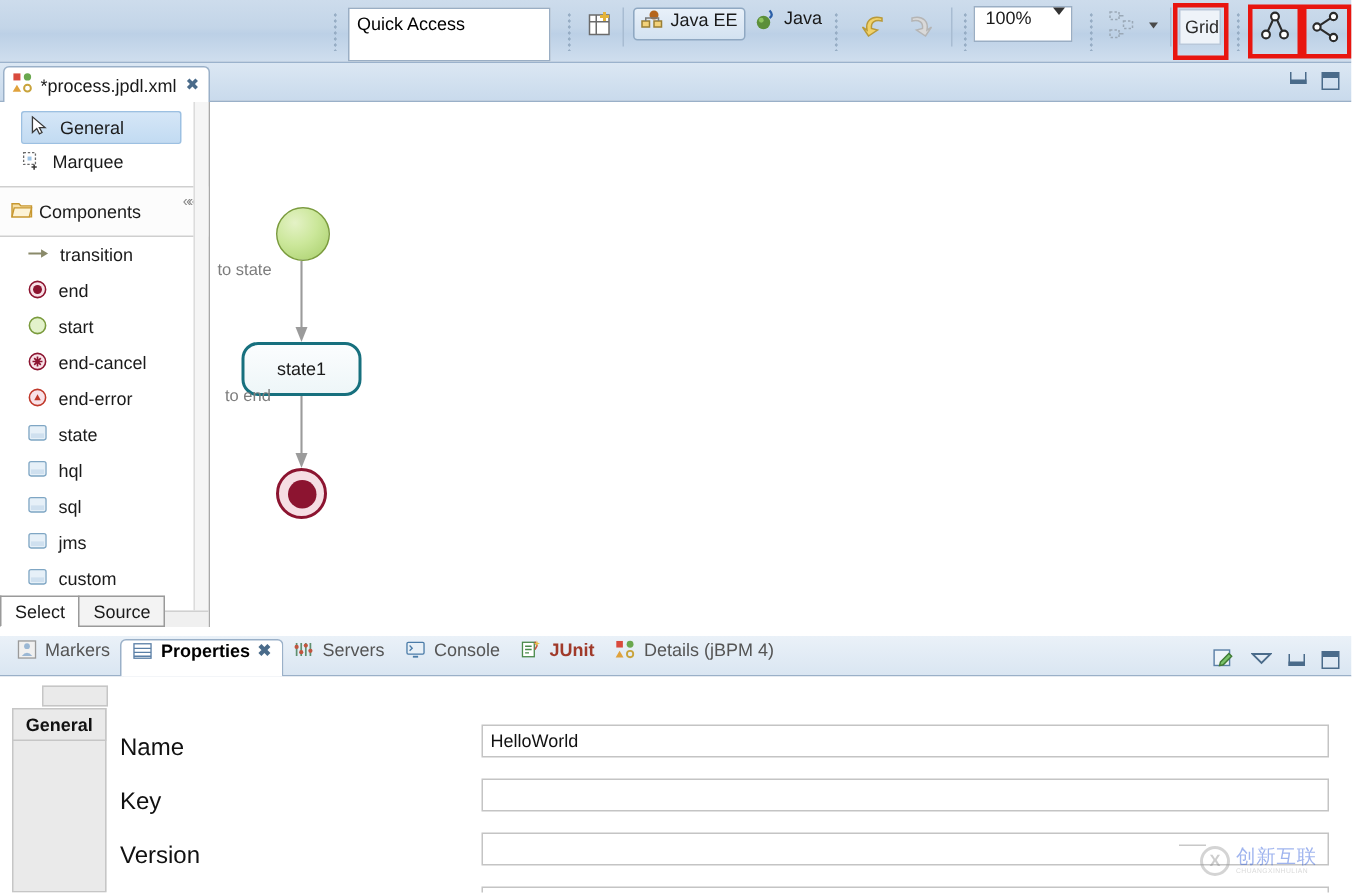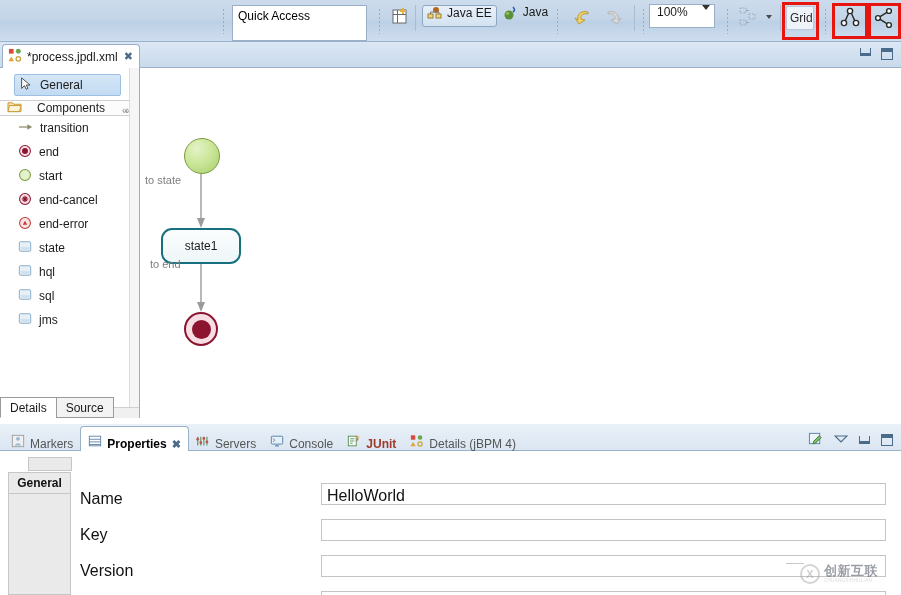--- a/index.html
+++ b/index.html
@@ -106,22 +106,22 @@
     height: 24px; padding-left: 18px; box-sizing: border-box;
     font-size: 12px; color: #1b1b1b; white-space: nowrap;
   }
   .pal-row.tool { padding-left: 14px; }
   .pal-row.sel {
     background: linear-gradient(to bottom,#d5e6f7,#c2dbf2);
     border: 1px solid #9cc0e2; border-radius: 2px;
     margin: 0 18px 0 14px; padding-left: 4px; height: 22px;
   }
   .pal-group {
-    display: flex; align-items: center; gap: 15px;
-    height: 16px; padding-left: 7px; box-sizing: border-box;
+    display: flex; align-items: center; gap: 4px;
+    height: 34px; padding-left: 7px; box-sizing: border-box;
     border-top: 1px solid #cfcfcf; border-bottom: 1px solid #cfcfcf;
     background: #fcfcfc; font-size: 12px; color: #1b1b1b;
     margin-top: 4px; position: relative; text-align: right;
   }
   .pal-collapse { position: absolute; right: 10px; top: 4px; color: #8a8a8a; font-size: 10px; letter-spacing: -2px; }
   .pal-scroll-h {
     position: absolute; left: 0; bottom: 0; width: 140px; height: 11px;
     background: #f0f0f0; border-top: 1px solid #d0d0d0; box-sizing: border-box;
   }
   .pal-scroll-h i { display: block; width: 72px; height: 9px; margin: 1px 0 0 28px; background: #9a9a9a; }
@@ -169,21 +169,21 @@
     position: absolute; left: 0; top: 424px; width: 901px; height: 171px;
     background: #ffffff;
   }
   .bot-tabbar {
     position: absolute; left: 0; top: 0; width: 901px; height: 27px;
     background: linear-gradient(to bottom,#eaf1f8,#dae6f2);
     border-bottom: 1px solid #9ab0c8; box-sizing: border-box;
   }
   .bot-tabs { position: absolute; left: 4px; top: 0; display: flex; align-items: center; height: 27px; }
   .bot-tab {
-    display: flex; align-items: flex-end; gap: 5px; height: 25px;
+    display: flex; align-items: flex-start; gap: 5px; height: 25px;
     padding: 0 7px; margin-top: 2px; box-sizing: border-box;
     font-size: 12px; color: #555;
   }
   .bot-tab.active {
     background: #ffffff; border: 1px solid #9ab0c8; border-bottom: none;
     border-radius: 4px 4px 0 0; color: #000; font-weight: bold;
   }
   .bot-win-btns { position: absolute; right: 8px; top: 7px; display: flex; gap: 11px; align-items: center; }
 
   .prop-body { position: absolute; left: 0; top: 27px; width: 901px; height: 144px; background: #fff; }
@@ -199,35 +199,35 @@
     position: absolute; left: 8px; top: 21px; width: 63px; height: 22px;
     display: flex; align-items: center; justify-content: center;
     font-size: 12px; font-weight: bold; color: #111;
     background: #eaeaea; border: 1px solid #c6c6c6; border-bottom: 1px solid #c6c6c6;
     box-sizing: border-box;
   }
   .prop-label { position: absolute; left: 80px; font-size: 16px; color: #111; }
   .prop-input {
     position: absolute; left: 321px; width: 565px; height: 22px;
     background: #ffffff; border: 1px solid #c4c4c4; box-sizing: border-box;
-    font-size: 16px; color: #111; padding: 3px 0 0 5px;
+    font-size: 12px; color: #111; padding: 3px 0 0 5px;
   }
 
   .watermark {
     position: absolute; left: 800px; top: 558px; width: 96px; height: 32px;
     display: flex; align-items: center; gap: 4px; opacity: .42;
   }
   .wm-circle {
     width: 20px; height: 20px; border-radius: 50%;
     border: 2px solid #9a9a9a; box-sizing: border-box;
     display: flex; align-items: center; justify-content: center;
     font-size: 11px; color: #8a8a8a; font-weight: bold;
   }
   .wm-text { display: flex; flex-direction: column; line-height: 1; }
-  .wm-cn { font-size: 13px; color: #0f172a; font-weight: bold; letter-spacing: .5px; }
+  .wm-cn { font-size: 13px; color: #1d4ed8; font-weight: normal; letter-spacing: .5px; }
   .wm-en { font-size: 4.5px; color: #a5a5a5; letter-spacing: .3px; margin-top: 2px; }
   .wm-rule { position: absolute; left: 786px; top: 563px; width: 18px; height: 1px; background: #c8c8c8; }
 </style>
 </head>
 <body>
 
 <div id="app">
 
   <div class="toolbar">
     <div class="tb-inner">
@@ -352,20 +352,30 @@
     <div class="palette">
       <div style="height:6px"></div>
       <div class="pal-row sel">
         <span>
           <svg width="14" height="14" viewBox="0 0 16 16">
             <path d="M3 1 L3 13 L6.3 9.9 L8.3 14 L10.3 13 L8.3 9.2 L12.6 9.2 Z" fill="#fff" stroke="#3a3a3a" stroke-width="1"></path>
           </svg>
         </span>
         <span>General</span>
       </div>
+      <div class="pal-row tool">
+        <span>
+          <svg width="14" height="14" viewBox="0 0 16 16">
+            <rect x="2" y="2" width="9" height="9" fill="none" stroke="#6a6a6a" stroke-dasharray="1.8 1.4"></rect>
+            <rect x="5" y="5" width="3" height="3" fill="#9ec4e6"></rect>
+            <path d="M10 11 v4 M8 13 h4" stroke="#3a3a3a" stroke-width="1.2"></path>
+          </svg>
+        </span>
+        <span>Marquee</span>
+      </div>
 
       <div class="pal-group">
         <span>
           <svg width="15" height="13" viewBox="0 0 16 14">
             <path d="M1 3 h5 l1.4 1.6 H15 V12.5 H1 Z" fill="#f6e0a8" stroke="#c7972f"></path>
             <path d="M2.6 6 H15 L13.4 12.5 H1 Z" fill="#fdf3d6" stroke="#c7972f"></path>
           </svg>
         </span>
         <span>Components</span>
         <span class="pal-collapse">««</span>
@@ -443,20 +453,29 @@
         <span>sql</span>
       </div>
       <div class="pal-row">
         <span>
           <svg width="14" height="13" viewBox="0 0 16 14">
             <rect x="1.5" y="1.5" width="13" height="11" rx="1.6" fill="#e6f0f8" stroke="#7fa6c4"></rect>
             <rect x="3" y="7.5" width="10" height="3.5" fill="#cfe0ef"></rect>
           </svg>
         </span>
         <span>jms</span>
+      </div>
+      <div class="pal-row">
+        <span>
+          <svg width="14" height="13" viewBox="0 0 16 14">
+            <rect x="1.5" y="1.5" width="13" height="11" rx="1.6" fill="#e6f0f8" stroke="#7fa6c4"></rect>
+            <rect x="3" y="7.5" width="10" height="3.5" fill="#cfe0ef"></rect>
+          </svg>
+        </span>
+        <span>custom</span>
       </div>
 
       <div class="pal-scroll-v"></div>
       <div class="pal-scroll-h">
           <i></i>
         </div>
     </div>
 
     <div class="canvas">
       <div class="node-start" style="left:44px;top:70px"></div>
@@ -475,21 +494,21 @@
       </div>
 
       <div class="edge-label" style="left:10px;top:190px">to end</div>
 
       <div class="node-end" style="left:44px;top:244px">
           <i></i>
         </div>
     </div>
 
     <div class="ed-bottom-tabs">
-      <div class="ed-btab active">Details</div>
+      <div class="ed-btab active">Select</div>
       <div class="ed-btab">Source</div>
     </div>
   </div>
 
   <div class="bottom">
     <div class="bot-tabbar">
       <div class="bot-tabs">
         <div class="bot-tab">
           <span>
             <svg width="14" height="14" viewBox="0 0 16 16">

